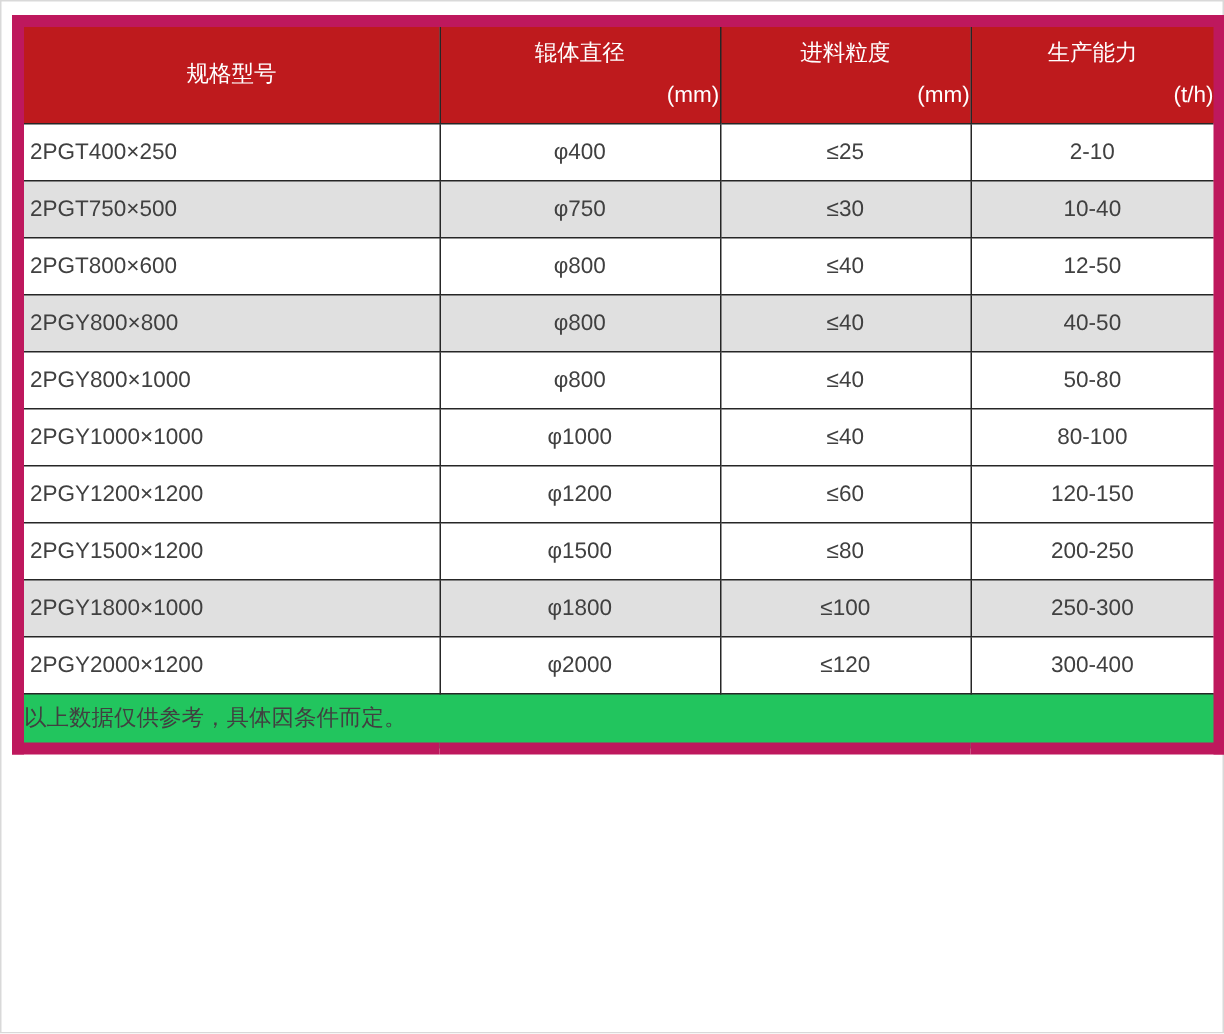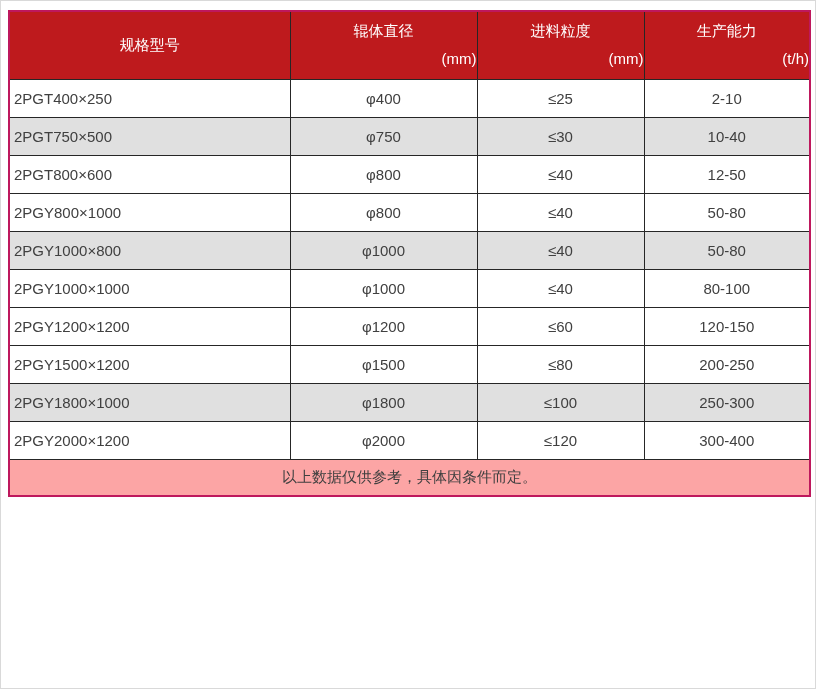--- a/index.html
+++ b/index.html
@@ -17,21 +17,21 @@
     border: 1px solid #d9d9d9;
     background: #ffffff;
   }
   table.spec-table {
     position: absolute;
     left: 7px;
     top: 9px;
     width: 801px;
     border-collapse: collapse;
     table-layout: fixed;
-    border: 2px solid #be185d;
+    border: 8px solid #be185d;
   }
   table.spec-table col.c1 { width: 281px; }
   table.spec-table col.c2 { width: 187px; }
   table.spec-table col.c3 { width: 167px; }
   table.spec-table col.c4 { width: 166px; }
   table.spec-table th,
   table.spec-table td {
     border: 1px solid #262626;
     font-weight: normal;
     font-size: 15px;
@@ -56,22 +56,21 @@
     padding: 0;
   }
   tbody tr.alt td { background: #e0e0e0; }
   tbody td.model-col {
     text-align: left;
     padding-left: 4px;
   }
   tfoot td {
     height: 37px;
     color: #404040;
-    background: #fca5a5;
-    text-align: center;
+    background: #22c55e;
     vertical-align: middle;
     font-size: 15px;
   }
 </style>
 </head>
 <body>
 
 <div class="page-frame">
   <table class="spec-table">
     <colgroup>
@@ -112,29 +111,29 @@
         <td>φ750</td>
         <td>≤30</td>
         <td>10-40</td>
       </tr>
       <tr>
         <td class="model-col">2PGT800×600</td>
         <td>φ800</td>
         <td>≤40</td>
         <td>12-50</td>
       </tr>
+      <tr class="alt">
+        <td class="model-col">2PGY800×800</td>
+        <td>φ800</td>
+        <td>≤40</td>
+        <td>40-50</td>
+      </tr>
       <tr>
         <td class="model-col">2PGY800×1000</td>
         <td>φ800</td>
-        <td>≤40</td>
-        <td>50-80</td>
-      </tr>
-      <tr class="alt">
-        <td class="model-col">2PGY1000×800</td>
-        <td>φ1000</td>
         <td>≤40</td>
         <td>50-80</td>
       </tr>
       <tr>
         <td class="model-col">2PGY1000×1000</td>
         <td>φ1000</td>
         <td>≤40</td>
         <td>80-100</td>
       </tr>
       <tr>

